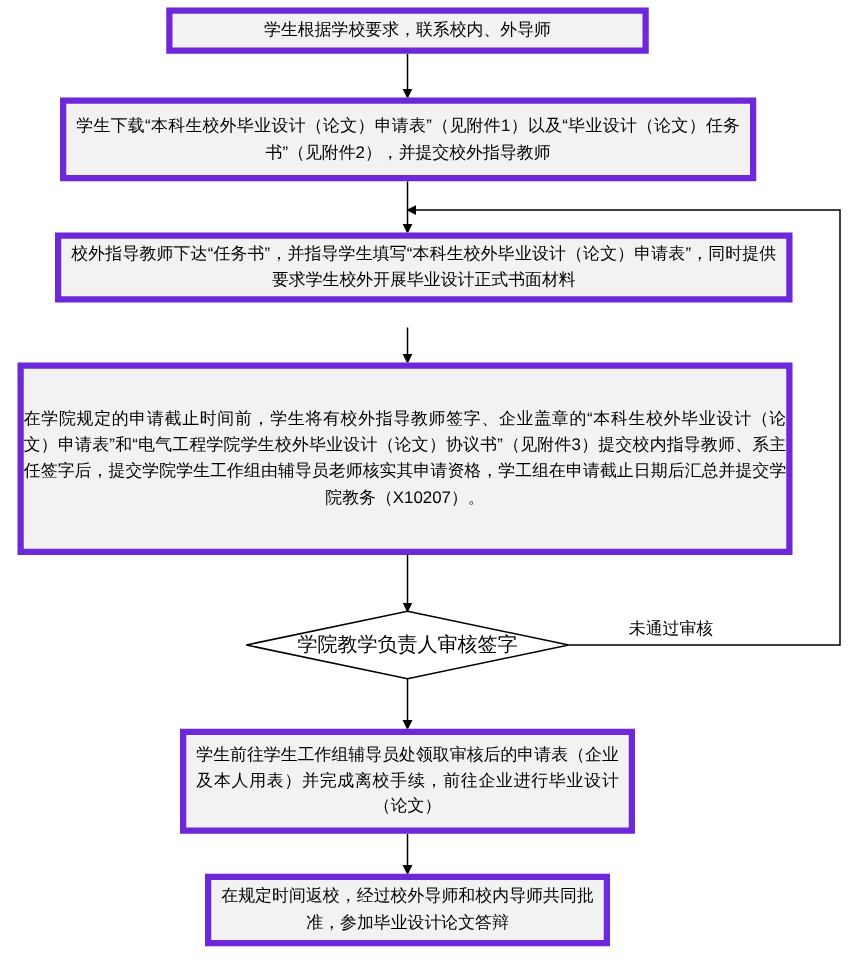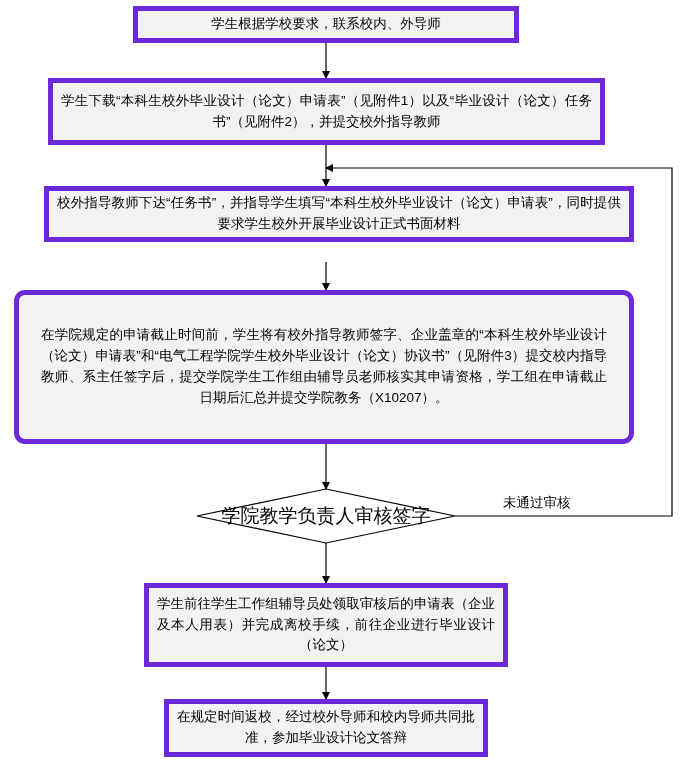--- a/index.html
+++ b/index.html
@@ -56,21 +56,21 @@
   }
   .diamond .dtxt {
     position: absolute;
     left: 0;
     top: 0;
     width: 100%;
     height: 100%;
     display: flex;
     align-items: center;
     justify-content: center;
-    font-size: 19px;
+    font-size: 16px;
     color: #000000;
     white-space: nowrap;
   }
   .label {
     position: absolute;
     font-size: 13.5px;
     color: #000000;
     white-space: nowrap;
   }
   #edges {
@@ -113,21 +113,21 @@
   </div>
 
   <div class="node just" style="left:48px; top:78px; width:557px; height:67px;">
     <span class="txt">学生下载“本科生校外毕业设计（论文）申请表”（见附件1）以及“毕业设计（论文）任务书”（见附件2），并提交校外指导教师</span>
   </div>
 
   <div class="node just" style="left:44px; top:186px; width:590px; height:56px;">
     <span class="txt">校外指导教师下达“任务书”，并指导学生填写“本科生校外毕业设计（论文）申请表”，同时提供要求学生校外开展毕业设计正式书面材料</span>
   </div>
 
-  <div class="node just" style="left:14px; top:290px; width:620px; height:154px; padding:8px 22px;border-radius:11px;">
+  <div class="node just" style="left:14px; top:290px; width:620px; height:154px; padding:8px 0;">
     <span class="txt">在学院规定的申请截止时间前，学生将有校外指导教师签字、企业盖章的“本科生校外毕业设计（论文）申请表”和“电气工程学院学生校外毕业设计（论文）协议书”（见附件3）提交校内指导教师、系主任签字后，提交学院学生工作组由辅导员老师核实其申请资格，学工组在申请截止日期后汇总并提交学院教务（X10207）。</span>
   </div>
 
   <div class="diamond" style="left:197px; top:489px; width:258px; height:54px;">
     <svg width="258" height="54" viewBox="0 0 258 54">
       <polygon points="129,0 258,27 129,54 0,27" fill="#ffffff" stroke="#000000" stroke-width="1.2"></polygon>
     </svg>
     <div class="dtxt">学院教学负责人审核签字</div>
   </div>
 

